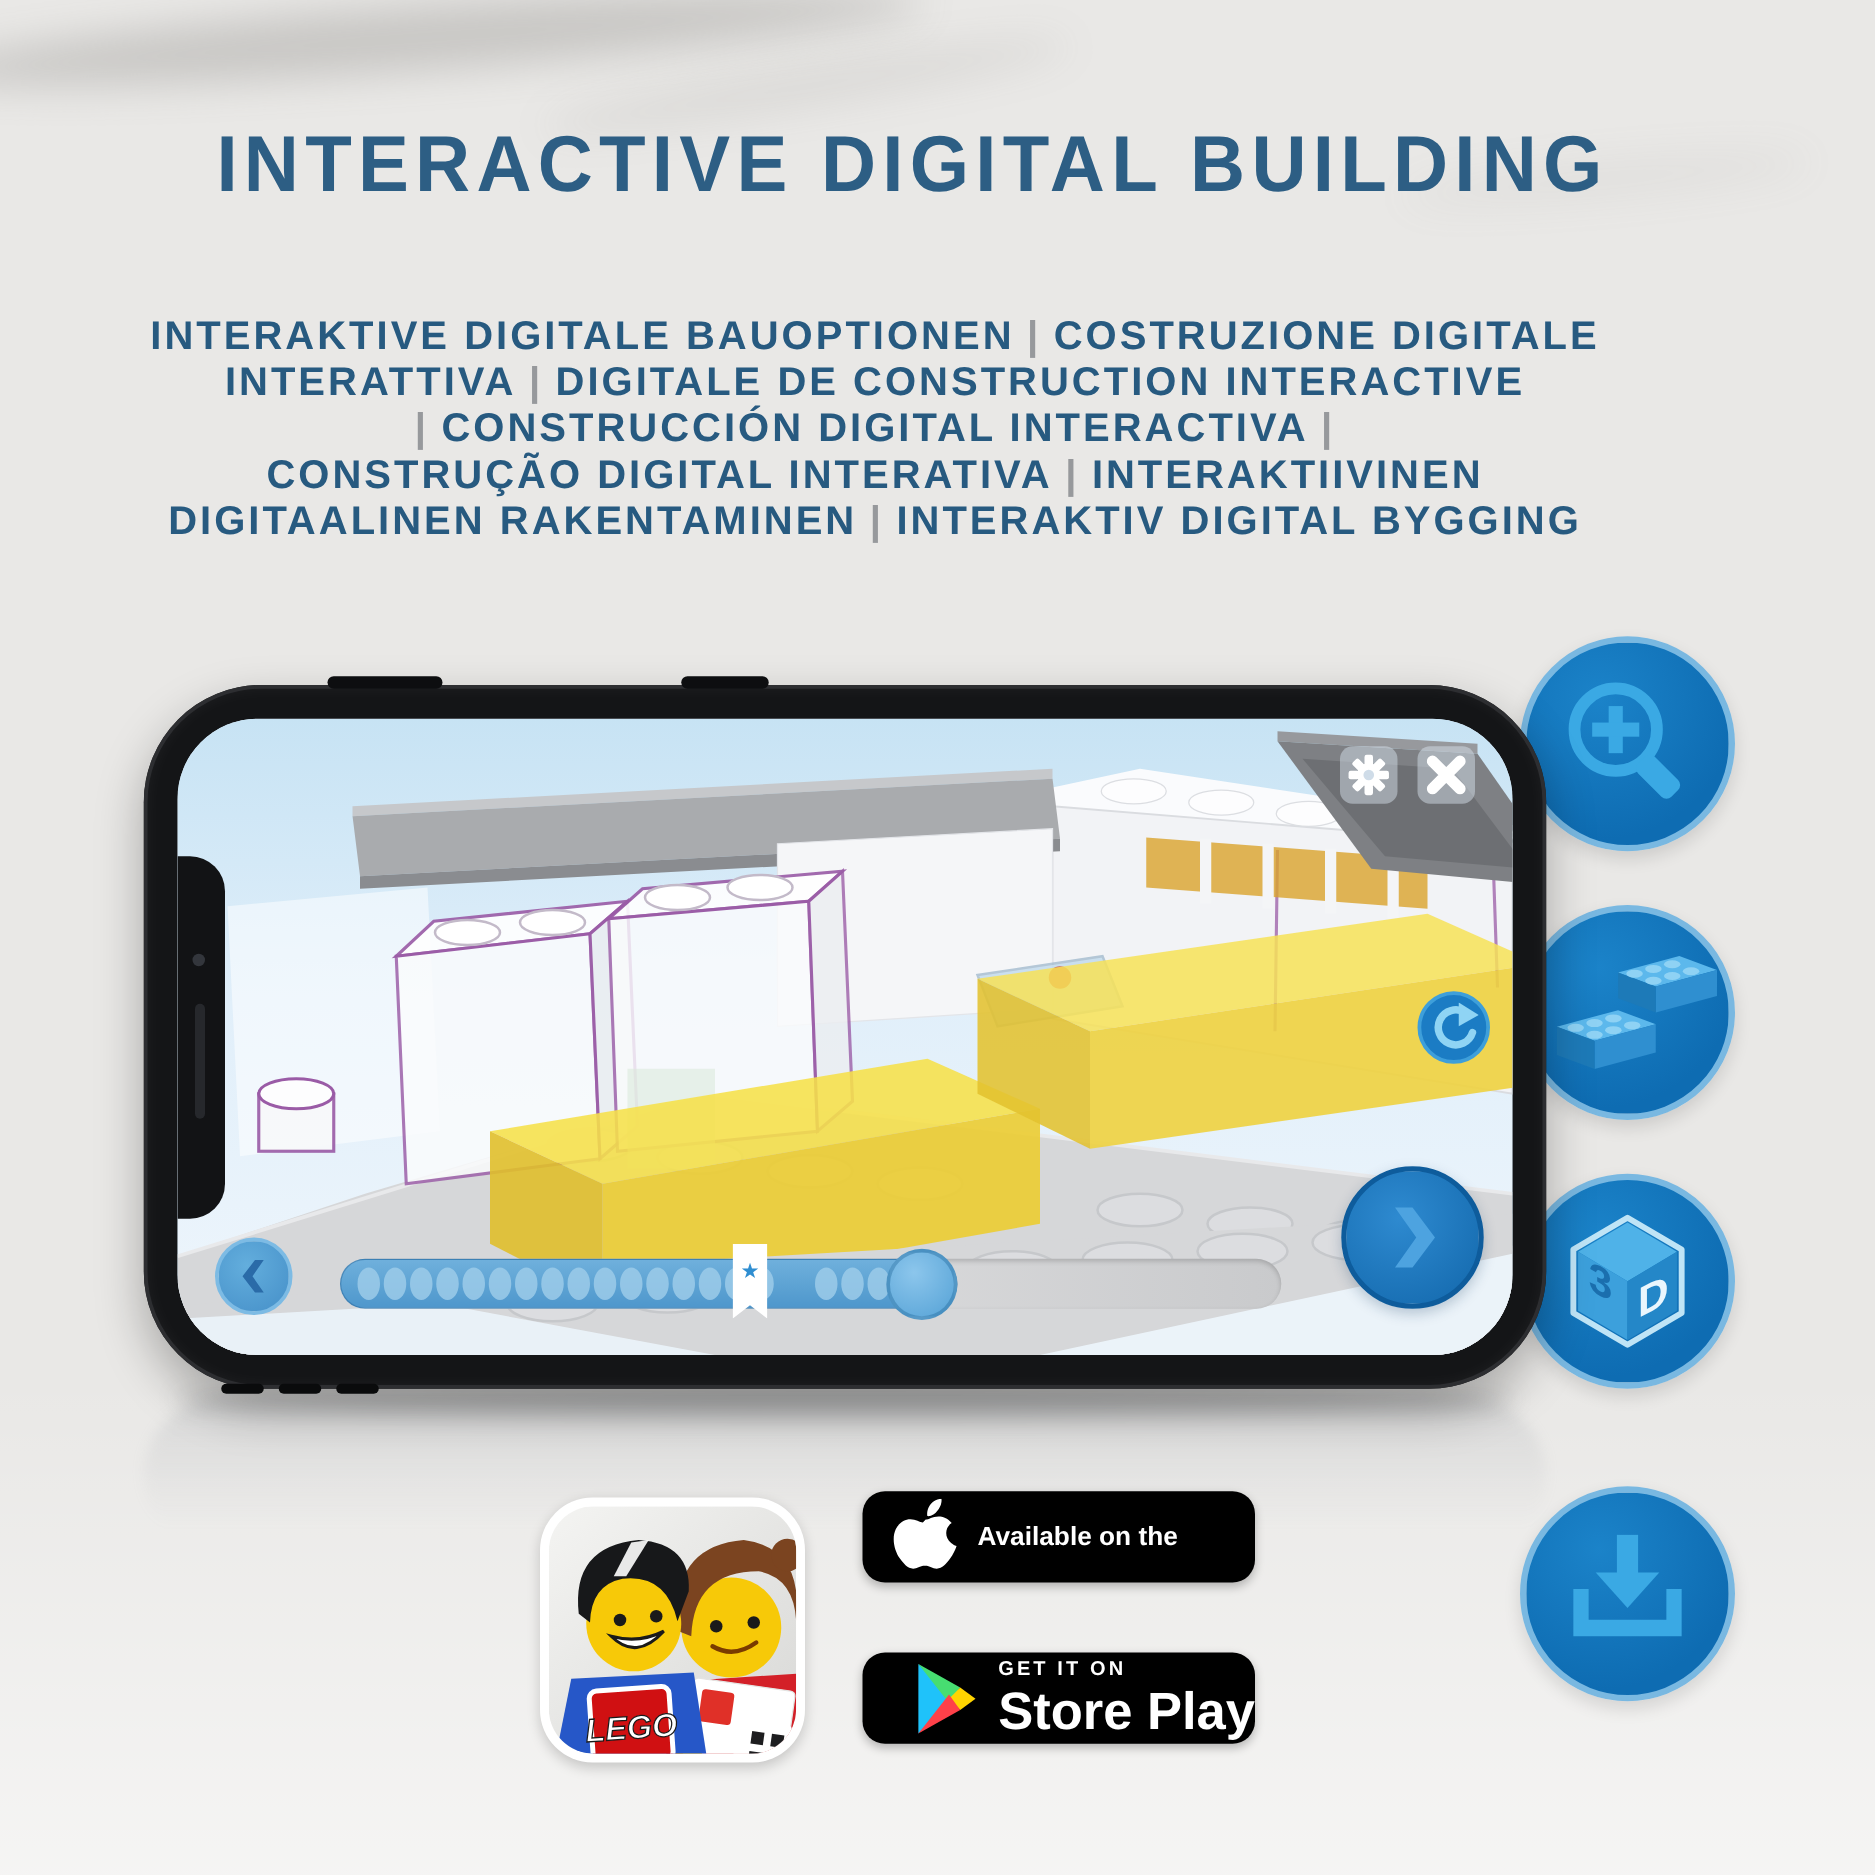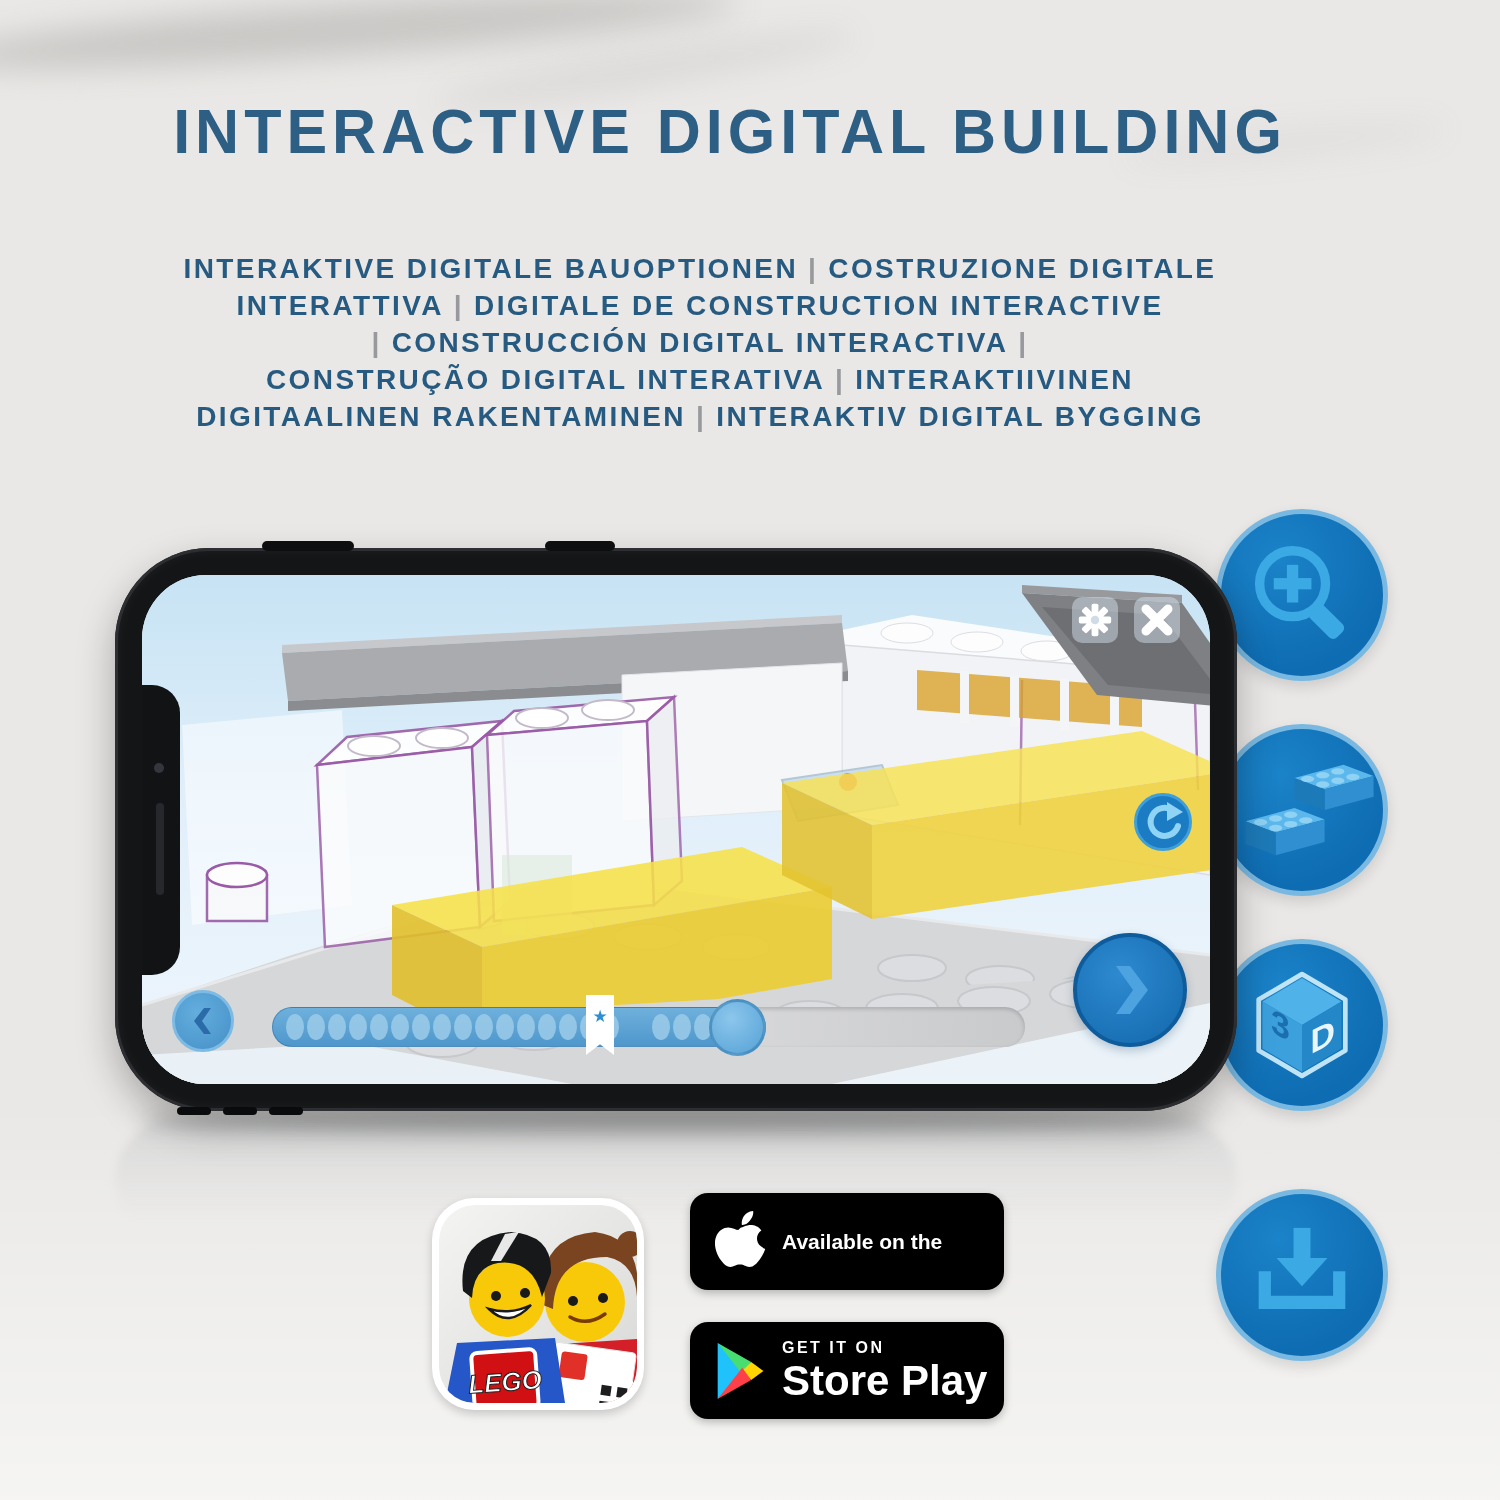--- a/index.html
+++ b/index.html
@@ -10,21 +10,21 @@
   .streak.s1{left:-60px;top:4px;width:800px;height:52px;background:#6b6965;opacity:.26;transform:rotate(-4deg);}
   .streak.s2{left:430px;top:54px;width:430px;height:30px;background:#7a7874;opacity:.14;transform:rotate(-9deg);}
   .streak.s3{left:1120px;top:130px;width:330px;height:26px;background:#8a8884;opacity:.10;transform:rotate(-5deg);}
   .floor-sheen{position:absolute;left:0;top:1100px;width:1500px;height:400px;
     background:linear-gradient(180deg,rgba(255,255,255,0),rgba(255,255,255,.55));pointer-events:none;}
 
   
   .title{position:absolute;top:96px;left:0;width:1460px;text-align:center;
     font-size:61px;font-weight:bold;letter-spacing:5px;color:#2d5e84;transform:scaleY(1.04);}
   .subtitle{position:absolute;top:250px;left:60px;width:1280px;text-align:center;
-    font-size:28px;font-weight:bold;letter-spacing:2.4px;line-height:37px;color:#275a80;}
+    font-size:32px;font-weight:bold;letter-spacing:2.4px;line-height:37px;color:#275a80;}
   .subtitle .pipe{color:#97999c;margin:0 10px;font-weight:bold;}
 
   
   .fcircle{position:absolute;width:172px;height:172px;border-radius:50%;
     background:radial-gradient(circle at 36% 28%,#1b83c9,#0e6cb2 72%);
     border:5px solid #79b8e1;box-sizing:border-box;box-shadow:0 6px 14px rgba(0,0,0,.12);z-index:1;}
   .fcircle svg{position:absolute;left:0;top:0;width:100%;height:100%;}
 
   
   .phone{position:absolute;left:115px;top:548px;width:1122px;height:563px;z-index:2;
@@ -67,24 +67,24 @@
 
   .phone-shadow{position:absolute;left:140px;top:1106px;width:1072px;height:26px;border-radius:50%;
     background:rgba(40,42,46,.30);filter:blur(9px);z-index:1;}
   .phone-reflection{position:absolute;left:115px;top:1120px;width:1122px;height:120px;border-radius:70px;
     background:linear-gradient(180deg,rgba(170,173,178,.45),rgba(233,232,230,0) 85%);filter:blur(5px);opacity:.6;z-index:1;}
 
   
   .lego-app{position:absolute;left:432px;top:1198px;width:212px;height:212px;border-radius:42px;
     background:#ffffff;box-shadow:0 4px 10px rgba(0,0,0,.18);z-index:3;}
   .lego-app svg{position:absolute;left:7px;top:7px;width:198px;height:198px;border-radius:36px;}
-  .store-badge{position:absolute;left:690px;width:314px;height:97px;border-radius:18px;background:#000;
+  .store-badge{position:absolute;left:690px;width:314px;height:73px;border-radius:18px;background:#000;
     color:#fff;display:flex;align-items:center;z-index:3;box-shadow:0 3px 8px rgba(0,0,0,.25);}
   .store-badge.appstore{top:1193px;}
-  .store-badge.gplay{top:1322px;}
+  .store-badge.gplay{top:1322px;justify-content:flex-end;}
   .store-badge .blogo{margin-left:24px;flex:0 0 auto;display:flex;align-items:center;}
   .store-badge .btext{margin-left:16px;display:flex;flex-direction:column;justify-content:center;}
   .appstore .l1{font-size:21px;font-weight:bold;line-height:24px;}
   .appstore .l2{font-size:44px;font-weight:600;line-height:46px;letter-spacing:.5px;}
   .gplay .l1{font-size:16px;font-weight:bold;letter-spacing:2.5px;line-height:20px;}
   .gplay .l2{font-size:42px;font-weight:600;line-height:46px;}
 </style>
 </head>
 <body>
 

